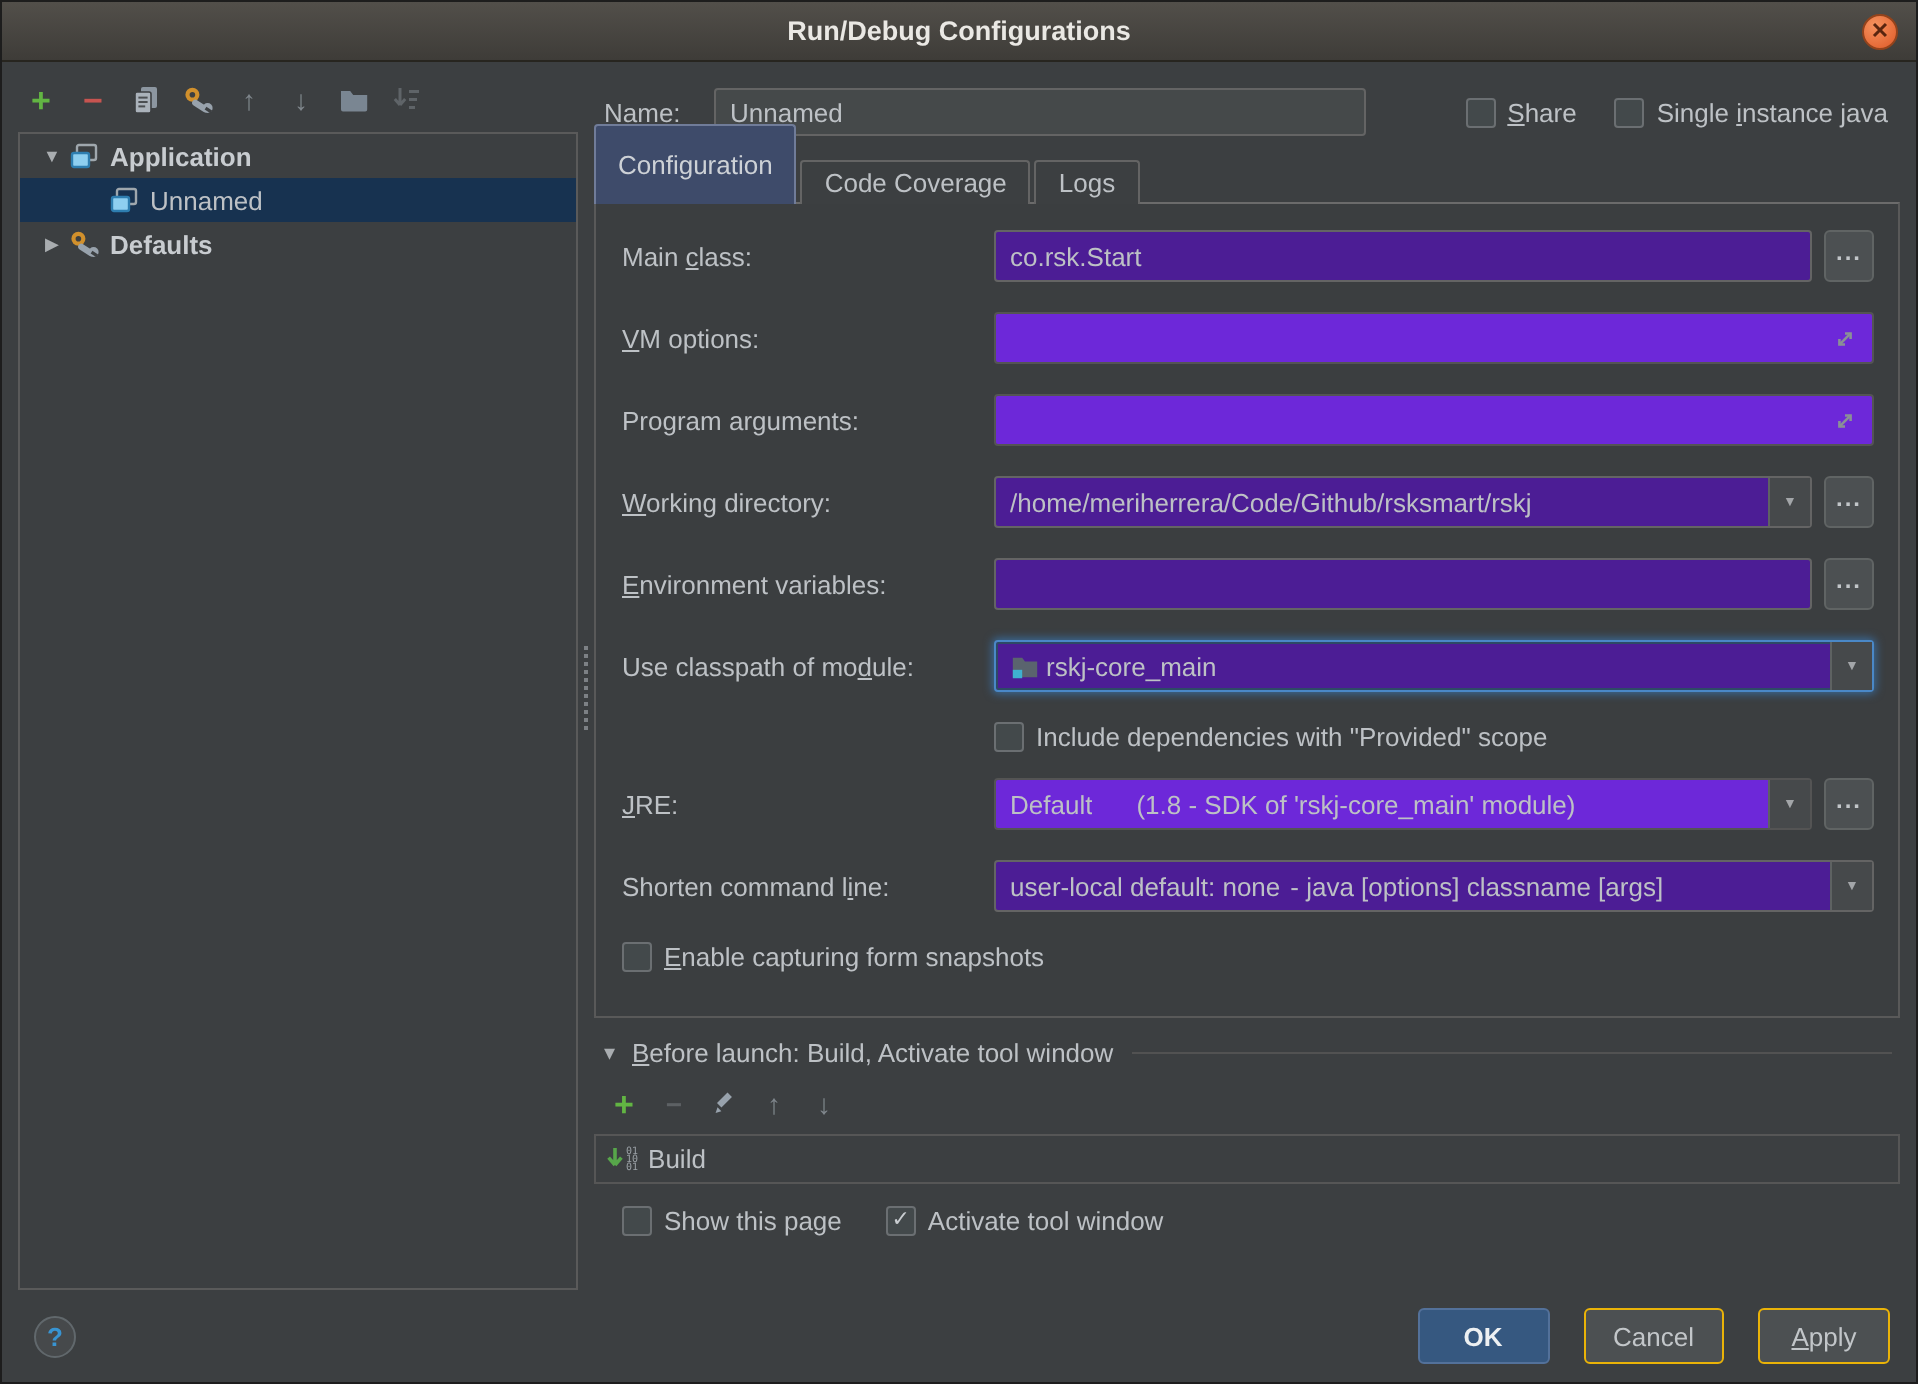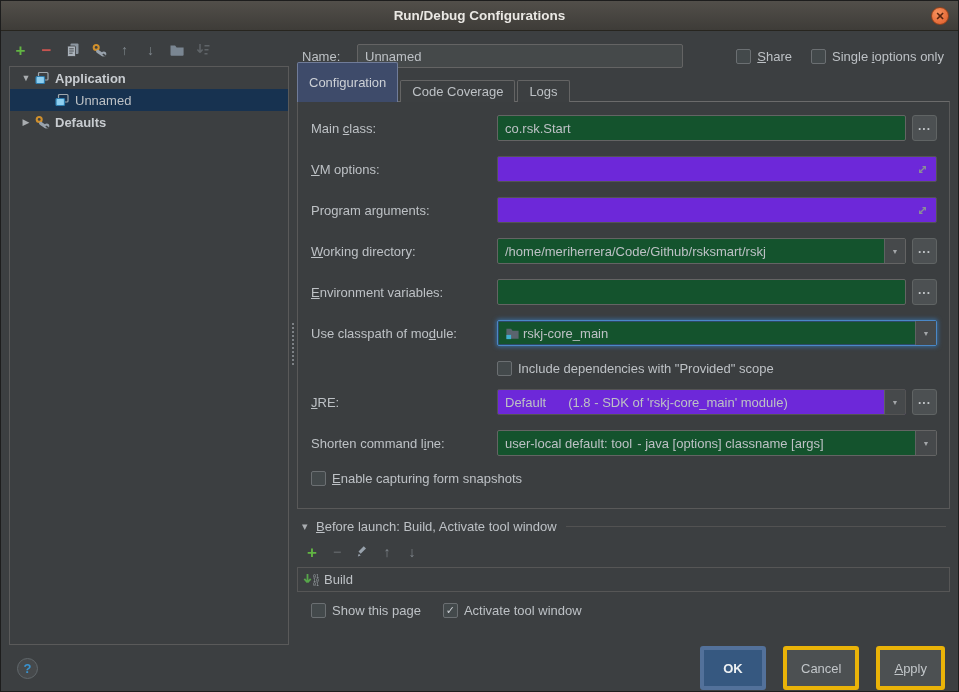--- a/index.html
+++ b/index.html
@@ -59,21 +59,21 @@
   .tabs { display:flex; align-items:flex-end; height:25px; position:relative; z-index:2; }
   .tab { height:22px; padding:0 11px; display:flex; align-items:center; background:#3C3F41;
          border:1px solid #646464; border-bottom:none; border-radius:2px 2px 0 0; margin-right:2px; cursor:pointer; }
   .tab.selected { background:#3E4B6A; border-color:#707C99; height:40px; color:#CDD1D6; }
 
   
   .tab-content { border:1px solid #595959; border-top-color:#6B6B6B; margin-top:-1px; padding:12px 0 22px 0; background:#3B3E40; }
   .frow { display:flex; align-items:center; height:28px; margin:0 12px 13px 13px; }
   .frow.gap-top { margin-top:6px; }
   .flabel { width:186px; flex:none; }
-  .ffield { height:26px; background:#14532d; border:1px solid #646464; border-radius:2px;
+  .ffield { height:26px; background:#4c1d95; border:1px solid #646464; border-radius:2px;
             display:flex; align-items:center; padding:0 7px; position:relative; }
   .ffield.disabled { background:#6d28d9; border-color:#545454; }
   .w-std { width:412px; }
   .w-wide { width:440px; }
   .ffield .val { color:#BDC1C5; white-space:nowrap; overflow:hidden; }
   .val-dim-1 { color:#9EA2A5; }
   .val-dim-2 { color:#75797C; margin-left:22px; }
   .shorten-sec { color:#7E8285; margin-left:5px; }
   .dd { margin-left:auto; margin-right:-7px; width:21px; height:24px; border-left:1px solid #5E6262;
         background:#46494B; display:flex; align-items:center; justify-content:center; cursor:pointer; flex:none; }
@@ -99,21 +99,21 @@
   .build-ic { display:flex; align-items:center; margin-right:5px; }
   .digits { display:flex; flex-direction:column; font-family:"DejaVu Sans Mono",monospace; font-size:5px; line-height:4px; color:#9BA1A6; margin-left:1px; }
   .bl-checks { display:flex; align-items:center; margin:11px 0 0 14px; }
   .bl-checks .cb-group + .cb-group { margin-left:22px; }
 
   
   .footer { position:absolute; bottom:0; left:0; right:0; height:46px; display:flex; align-items:center; padding:0 13px; }
   .help { width:21px; height:21px; border-radius:50%; border:1px solid #61686c; background:#46494B; color:#3894D2;
           font-weight:bold; font-size:13px; display:flex; align-items:center; justify-content:center; cursor:pointer; margin-left:3px; }
   .footer .spacer { flex:1; }
-  .btn { height:44px; min-width:66px; padding:0 14px; background:#4C5052; border:4px solid #eab308; border-radius:3px;
+  .btn { height:28px; min-width:66px; padding:0 14px; background:#4C5052; border:1px solid #eab308; border-radius:3px;
          color:#C2C6C9; display:flex; align-items:center; justify-content:center; cursor:pointer; margin-left:17px; }
   .btn.primary { background:#365880; border-color:#53719a; color:#EDF0F2; font-weight:bold; }
   u { text-decoration:underline; }
 </style>
 </head>
 <body>
 
 <div class="window">
 
   <div class="titlebar">
@@ -225,21 +225,21 @@
       <div class="name-row">
         <span class="name-label"><span></span><u>N</u><span>ame:</span></span>
         <input class="name-input" type="text" value="Unnamed" style="">
         <span class="spacer"></span>
         <div class="cb-group">
           <span class="cb"></span>
           <span class="cb-label"><span></span><u>S</u><span>hare</span></span>
         </div>
         <div class="cb-group">
           <span class="cb"></span>
-          <span class="cb-label"><span>Single </span><u>i</u><span>options only</span></span>
+          <span class="cb-label"><span>Single </span><u>i</u><span>nstance java</span></span>
         </div>
       </div>
 
       <div class="tabs">
         <div class="tab selected">
             <span>Configuration</span>
           </div>
         <div class="tab">
             <span>Code Coverage</span>
           </div>
@@ -344,21 +344,21 @@
               </div>
           </div>
           <div class="browse-btn">
               <span>...</span>
             </div>
         </div>
 
         <div class="frow">
           <span class="flabel"><span>Shorten command l</span><u>i</u><span>ne:</span></span>
           <div class="ffield w-wide">
-            <span class="val">user-local default: tool</span>
+            <span class="val">user-local default: none</span>
             <span class="val shorten-sec">- java [options] classname [args]</span>
             <div class="dd">
                 <span>▼</span>
               </div>
           </div>
         </div>
 
         <div class="check-row" style="margin-bottom:0;">
           <div class="cb-group">
             <span class="cb"></span>

